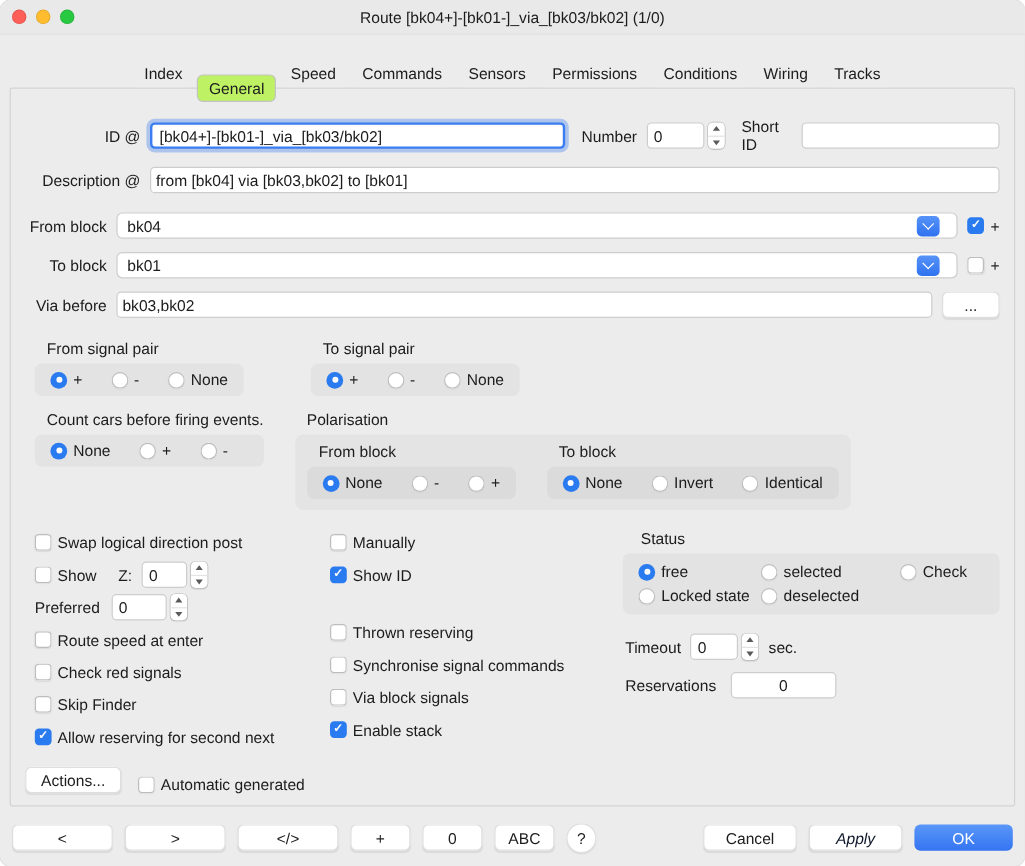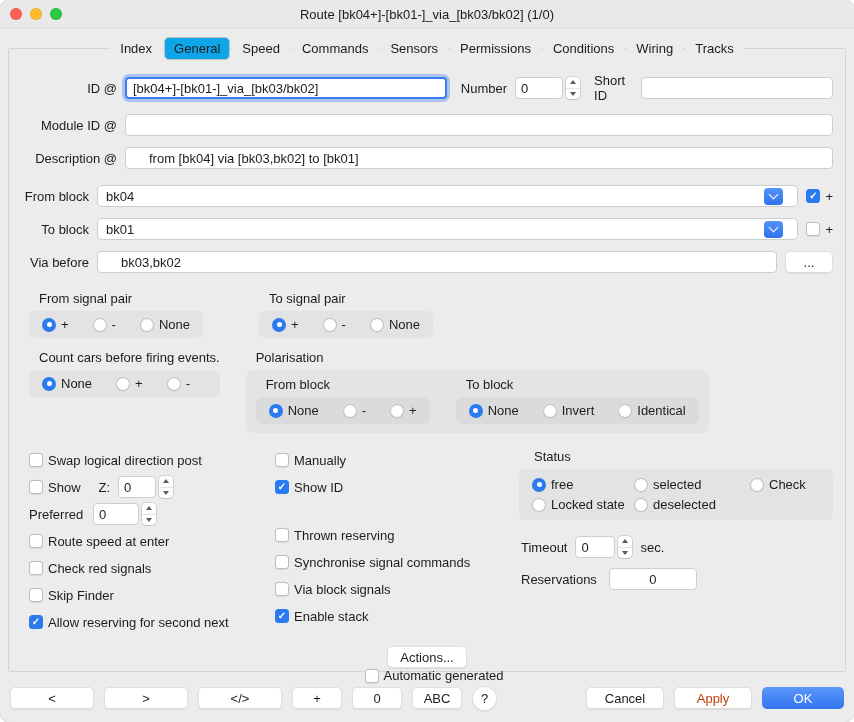--- a/index.html
+++ b/index.html
@@ -14,29 +14,29 @@
   .titlebar { position:relative; height:28px; flex:0 0 28px; background:#e9e9e9; border-bottom:1px solid #e0e0e0; display:flex; align-items:center; }
   .lights { position:absolute; left:10px; top:0; height:100%; display:flex; align-items:center; gap:8px; z-index:3; }
   .light { width:12px; height:12px; border-radius:50%; display:inline-block; }
   .light.red { background:#ff5f57; box-shadow:inset 0 0 0 0.5px rgba(0,0,0,.15); }
   .light.yellow { background:#febc2e; box-shadow:inset 0 0 0 0.5px rgba(0,0,0,.15); }
   .light.green { background:#28c840; box-shadow:inset 0 0 0 0.5px rgba(0,0,0,.15); }
   .title { position:absolute; left:0; right:0; text-align:center; font-weight:normal; font-size:13px; }
   
   .tabstrip { position:relative; z-index:2; display:flex; justify-content:center; align-items:center; margin-top:8px; flex:0 0 auto; }
   .tab { padding:3px 9px; background:#ececec; border:1px solid transparent; border-radius:5px; margin:0 1px; white-space:nowrap; }
-  .tab.active { background:#0ea5e9; border-color:#c3c3c3; }
+  .tab.active { background:#bef264; border-color:#c3c3c3;margin-top:25px; }
   
   .panel { margin:-12px 8px 8px; border:1px solid #d4d4d4; border-radius:2px; padding:24px 12px 10px; display:flex; flex-direction:column; flex:1; min-height:0; background:#ececec; }
   .row { display:flex; align-items:center; margin-bottom:11px; }
   .rlabel { text-align:right; padding-right:8px; flex:0 0 auto; box-sizing:border-box; }
   .w96 { width:104px; } .w68 { width:76px; }
   .ml8{margin-left:8px;} .ml12{margin-left:12px;} .ml14{margin-left:14px;} .ml18{margin-left:18px;}
   
-  .tf { height:22px; border:1px solid #cdcdcd; border-radius:4px; background:#fff; padding:0 23px; font-family:"Liberation Sans",sans-serif; font-size:13px; color:#1c1c1e; box-sizing:border-box; outline:none; }
+  .tf { height:22px; border:1px solid #cdcdcd; border-radius:4px; background:#fff; padding:0 4px; font-family:"Liberation Sans",sans-serif; font-size:13px; color:#1c1c1e; box-sizing:border-box; outline:none; }
   .tf.focused { border:2px solid #3a7df0; box-shadow:0 0 0 3px rgba(58,125,240,.35); padding:0 6px; }
   .flex1 { flex:1 1 auto; min-width:0; }
   
   .stepper { display:inline-flex; align-items:center; gap:3px; flex:0 0 auto; }
   .stepper .tf { padding:0 5px; }
   .spin { width:14px; height:22px; border-radius:4px; background:#fff; box-shadow:0 0 0 0.5px rgba(0,0,0,.22), 0 1px 1px rgba(0,0,0,.08); display:flex; flex-direction:column; overflow:hidden; }
   .sb { flex:1; display:flex; align-items:center; justify-content:center; }
   .sb.up { border-bottom:1px solid #e3e3e3; }
   .tri-up { width:0; height:0; border-left:3px solid transparent; border-right:3px solid transparent; border-bottom:4px solid #5a5a5a; }
   .tri-down { width:0; height:0; border-left:3px solid transparent; border-right:3px solid transparent; border-top:4px solid #5a5a5a; }
@@ -59,27 +59,27 @@
   .polar-box { background:#e4e4e4; border-radius:7px; padding:7px 10px 9px; display:flex; align-items:flex-start; }
   .polar-box .gbox { background:#dbdbdb; }
   .status-grid { display:grid; grid-template-columns:102px 116px auto; gap:5px 0; align-items:center; padding:8px 13px; }
   
   .orow { display:flex; align-items:center; height:22px; margin-bottom:5px; }
   .ospacer { height:21px; }
   .plabel { width:64px; flex:0 0 auto; }
   
   .btn { height:22px; border:none; border-radius:5px; background:#fff; box-shadow:inset 0 0 0 1px rgba(0,0,0,.13), 0 1px 1px rgba(0,0,0,.08); font-family:"Liberation Sans",sans-serif; font-size:13px; color:#1c1c1e; padding:0 10px; display:inline-flex; align-items:center; justify-content:center; box-sizing:border-box; }
   .btn.primary { background:linear-gradient(#5a97f8,#3474f1); color:#fff; box-shadow:none; }
-  .btn.disabled { color:#c2410c; }
+  .btn.disabled { color:#0f172a;font-style:italic; }
   .btn.help { width:25px; height:25px; border-radius:50%; padding:0; }
   .w48{width:48px;} .w50{width:50px;} .w78{width:78px;} .w82{width:82px;} .w84{width:84px;}
   
   .footer { flex:0 0 36px; display:flex; align-items:center; gap:10px; padding:0 10px 6px; }
   .push { margin-left:auto; }
-  .actions-row { display:flex; align-items:center; margin-top:auto;flex-direction:column; }
+  .actions-row { display:flex; align-items:flex-end; margin-top:auto; }
   .center { text-align:center; }
 </style>
 </head>
 <body>
 
 <div class="window">
 
   <div class="titlebar">
     <div class="lights">
       <span class="light red"></span>
@@ -115,24 +115,20 @@
             </div>
           <div class="sb">
               <span class="tri-down"></span>
             </div>
         </div>
       </div>
       <span class="ml14">Short ID</span>
       <input class="tf flex1 ml8" value="" style="">
     </div>
 
-    <div class="row">
-      <span class="rlabel w96">Module ID @</span>
-      <input class="tf flex1" value="" style="">
-    </div>
 
     <div class="row" style="margin-bottom:16px">
       <span class="rlabel w96">Description @</span>
       <input class="tf flex1" value="from [bk04] via [bk03,bk02] to [bk01]" style="">
     </div>
 
     <div class="row">
       <span class="rlabel w68">From block</span>
       <div class="combo">
         <span class="combo-text">bk04</span>

